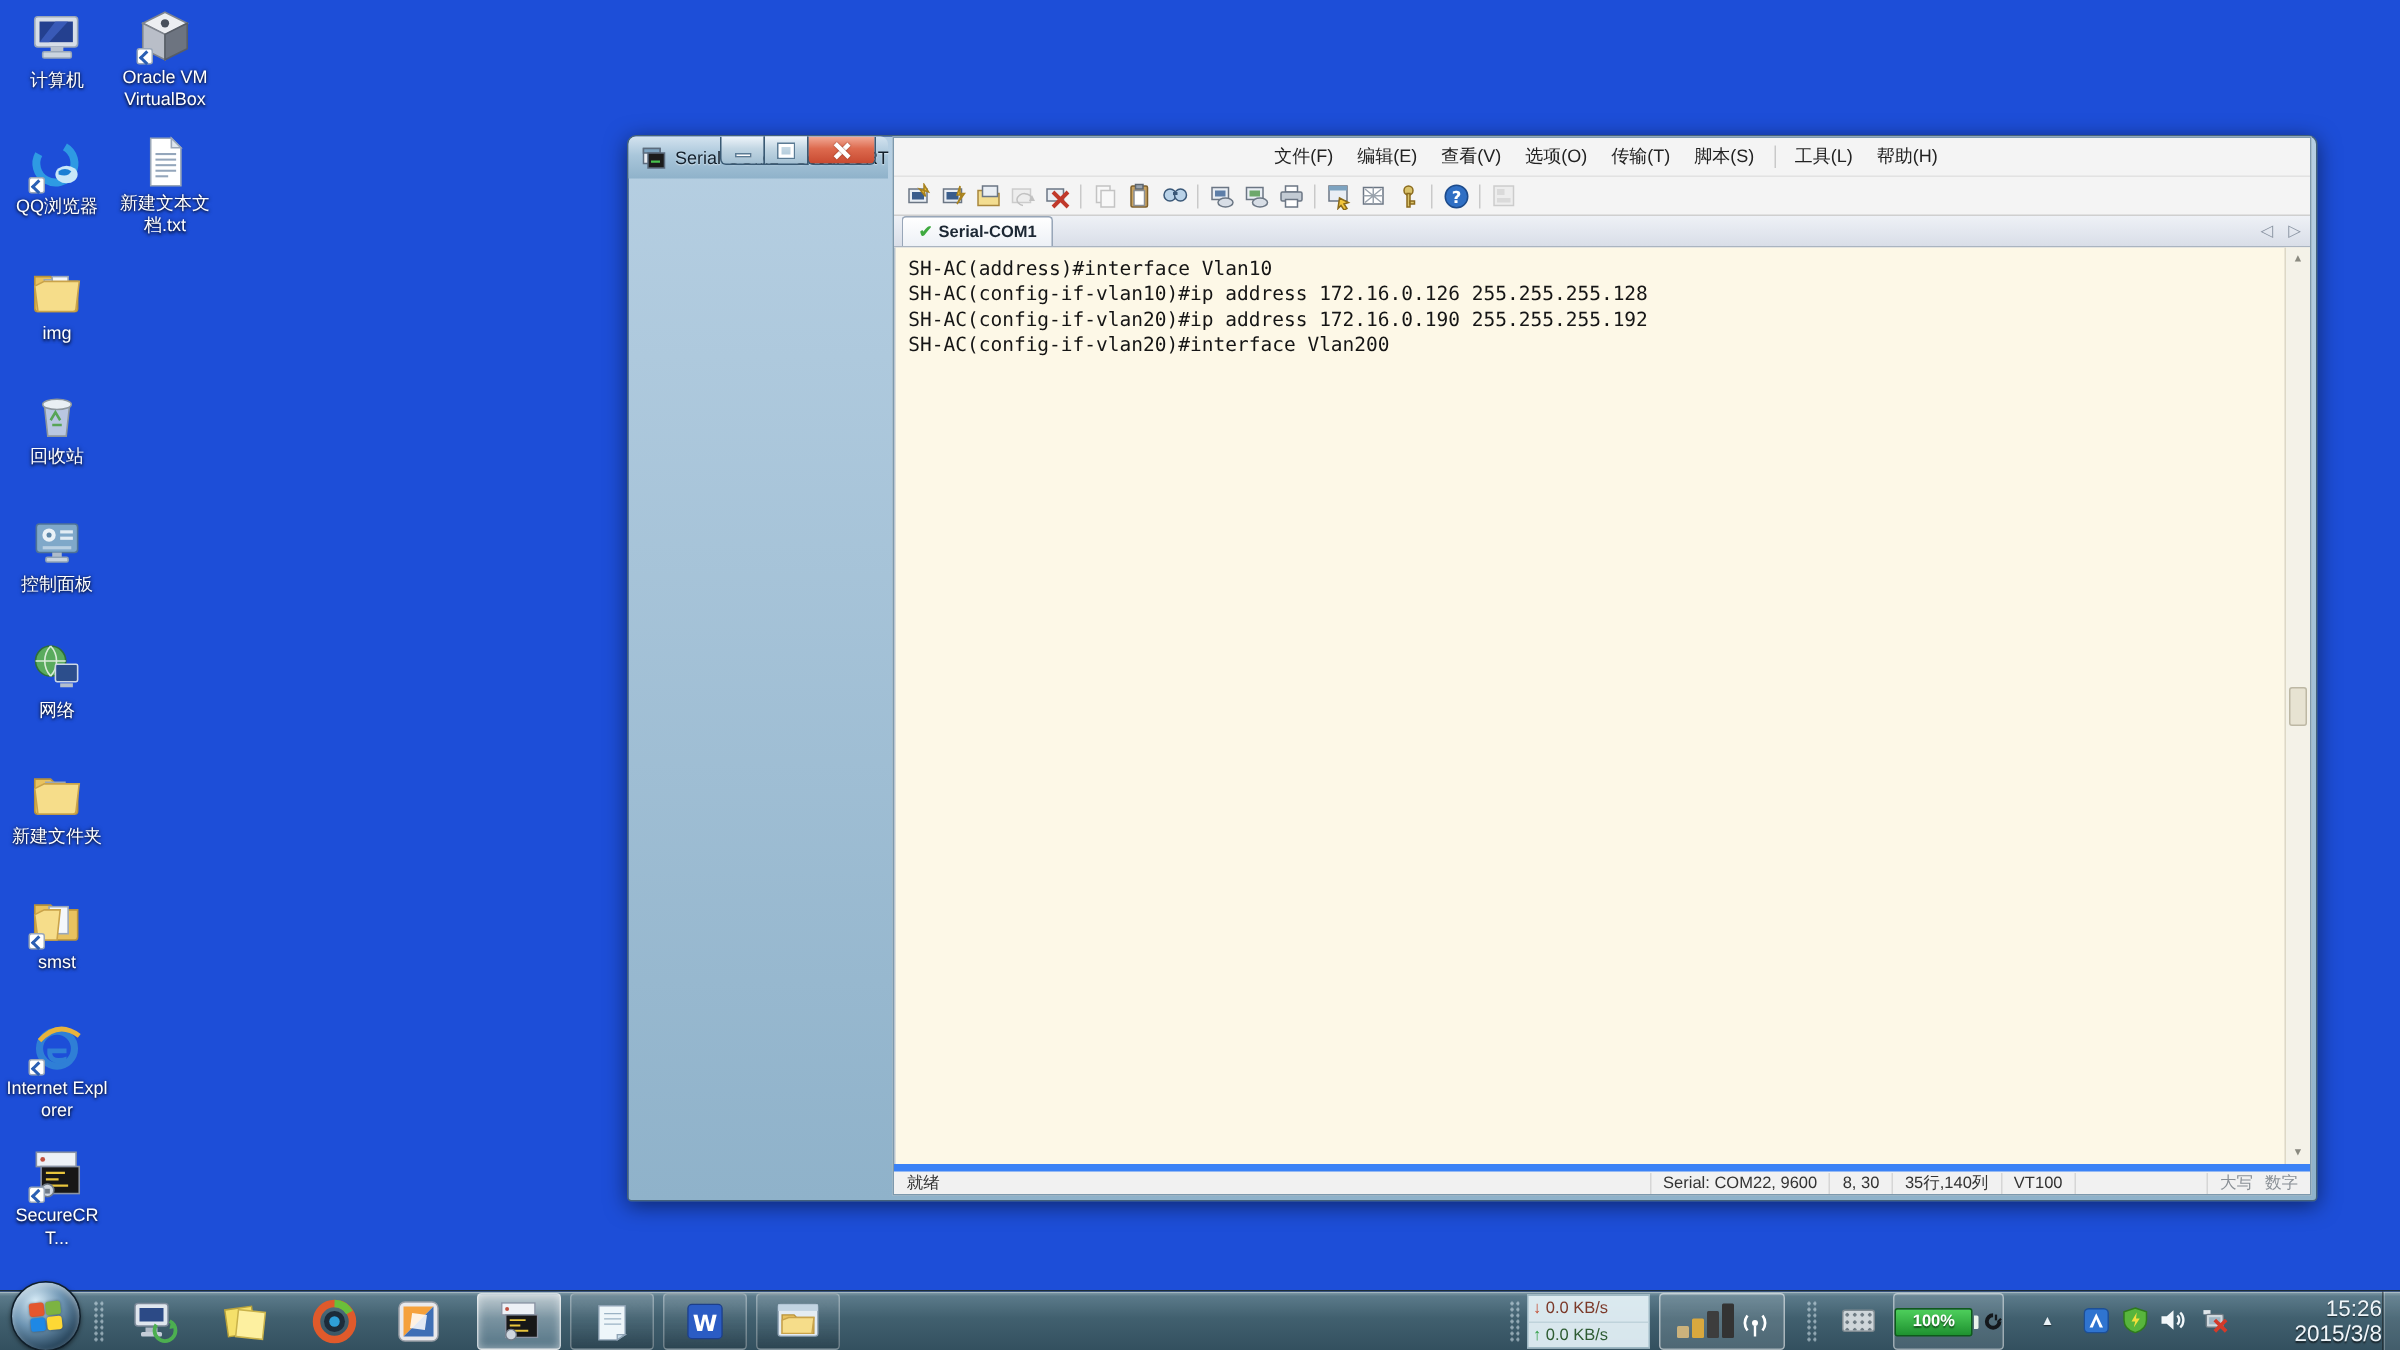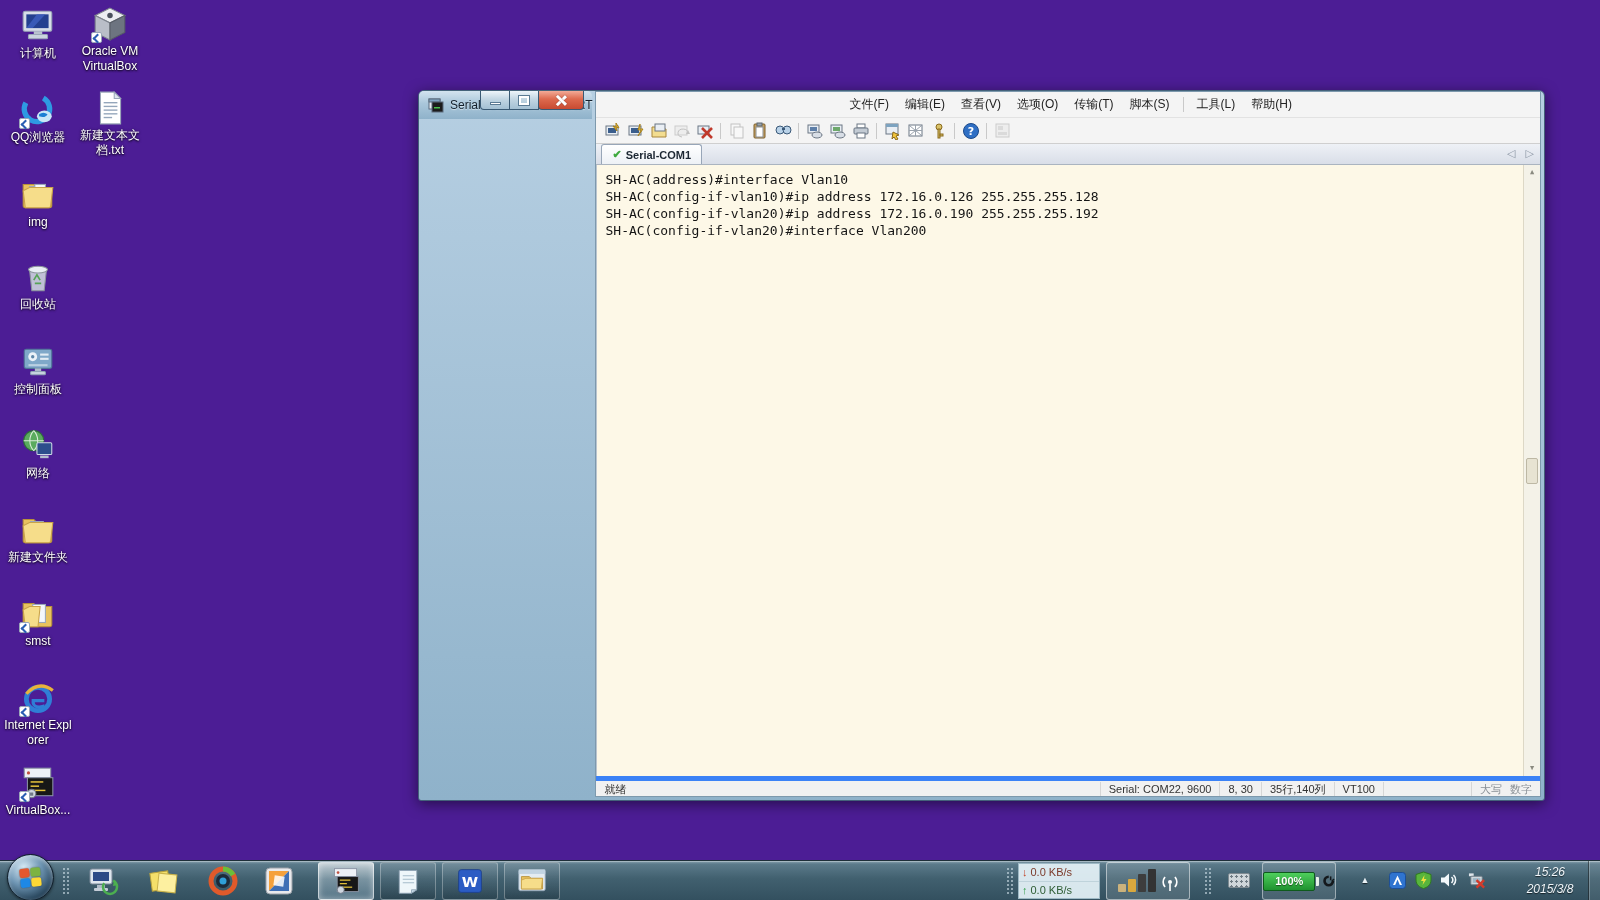--- a/index.html
+++ b/index.html
@@ -1,17 +1,17 @@
 <!DOCTYPE html>
 <html><head>
 <meta charset="utf-8">
 <style>
   * { margin:0; padding:0; box-sizing:border-box; }
   html,body { width:1600px; height:900px; overflow:hidden; font-family:"Liberation Sans",sans-serif; }
-  #desktop { position:relative; width:1600px; height:900px; background:#4c1d95; }
+  #desktop { position:relative; width:1600px; height:900px; background:#1d4ed8; }
 
   
   .dicon { position:absolute; width:68px; text-align:center; cursor:default; }
   .dicon .ig { width:36px; height:36px; margin:0 auto; position:relative; }
   .dicon .ilabel { margin-top:2px; font-size:12px; line-height:15px; color:#fff;
                    text-shadow:0 1px 2px rgba(0,0,0,.85), 0 0 3px rgba(0,0,0,.5); word-break:break-all; }
   .sc-arrow { position:absolute; left:-1px; bottom:-1px; width:11px; height:11px; background:#fff;
               border:1px solid #9aa7b8; border-radius:2px; }
   .sc-arrow:after { content:""; position:absolute; left:2px; top:2px; width:5px; height:5px;
               border-left:2px solid #2b5fb3; border-bottom:2px solid #2b5fb3; transform:rotate(45deg); }
@@ -110,22 +110,22 @@
   .kbd-icon { position:absolute; left:1228px; top:12px; width:22px; height:15px; background:#cfd6da; border:1px solid #7e8a91;
               border-radius:2px; background-image:radial-gradient(circle, #6d7a82 1px, transparent 1.2px); background-size:5px 5px; }
   .battery-btn { position:absolute; left:1262px; top:1px; width:74px; height:38px; border:1px solid rgba(255,255,255,.45);
                  border-radius:3px; background:rgba(255,255,255,.1); display:flex; align-items:center; justify-content:center; gap:4px; }
   .batt-body { width:68px; height:19px; background:linear-gradient(#4ecf5c,#1f9230); border:1px solid #0e5a1c; border-radius:2px;
                color:#fff; font-size:11px; font-weight:bold; text-align:center; line-height:17px; text-shadow:0 1px 1px rgba(0,0,0,.5); }
   .batt-cap { width:3px; height:9px; background:#e8f2ea; border-radius:0 1px 1px 0; margin-left:-3px; }
 
   .tray-ico { position:absolute; top:10px; width:18px; height:18px; display:flex; align-items:center; justify-content:center; }
   .hidden-btn { color:#e9f1f6; font-size:9px; text-shadow:0 1px 1px rgba(0,0,0,.6); }
-  .clock { position:absolute; left:1512px; top:3px; width:76px; text-align:center; color:#f0f6fa; font-size:12px;
-           line-height:17px; text-shadow:0 1px 1px rgba(0,0,0,.6);font-style:italic; }
+  .clock { position:absolute; left:1512px; top:3px; width:76px; text-align:right; color:#f0f6fa; font-size:15px;
+           line-height:17px; text-shadow:0 1px 1px rgba(0,0,0,.6); }
   .show-desktop { position:absolute; right:0; top:0; width:12px; height:40px; background:rgba(255,255,255,.08);
                   border-left:1px solid rgba(0,0,0,.45); box-shadow:inset 1px 0 0 rgba(255,255,255,.25); }
 </style>
 </head>
 <body>
 
 <div id="desktop">
 
   <div class="dicon" style="left:4px;top:8px">
     <div class="ig">
@@ -277,21 +277,21 @@
           <g stroke="#e8c53c" stroke-width="1.4">
             <line x1="10" y1="16" x2="22" y2="16"></line>
             <line x1="10" y1="20" x2="18" y2="20"></line>
             <line x1="10" y1="24" x2="24" y2="24"></line>
           </g>
           <circle cx="11" cy="27" r="4" fill="#cfd6df" stroke="#707a87"></circle>
           <rect x="9.5" y="26" width="3" height="3" fill="#707a87"></rect>
         </svg>
       <span class="sc-arrow"></span>
     </div>
-    <div class="ilabel">VirtualBox...</div>
+    <div class="ilabel">SecureCRT...</div>
   </div>
 
   <div id="crt-window">
     <div class="titlebar">
       <svg width="16" height="15" viewBox="0 0 16 15">
           <rect x="1" y="1" width="11" height="10" fill="#e8ecf2" stroke="#5b6b7d"></rect>
           <rect x="1" y="1" width="11" height="3" fill="#7da3c0" stroke="#5b6b7d"></rect>
           <rect x="4" y="4" width="11" height="10" fill="#1c1c1c" stroke="#5b6b7d"></rect>
           <rect x="6" y="9" width="6" height="1.5" fill="#49c24d"></rect>
         </svg>

